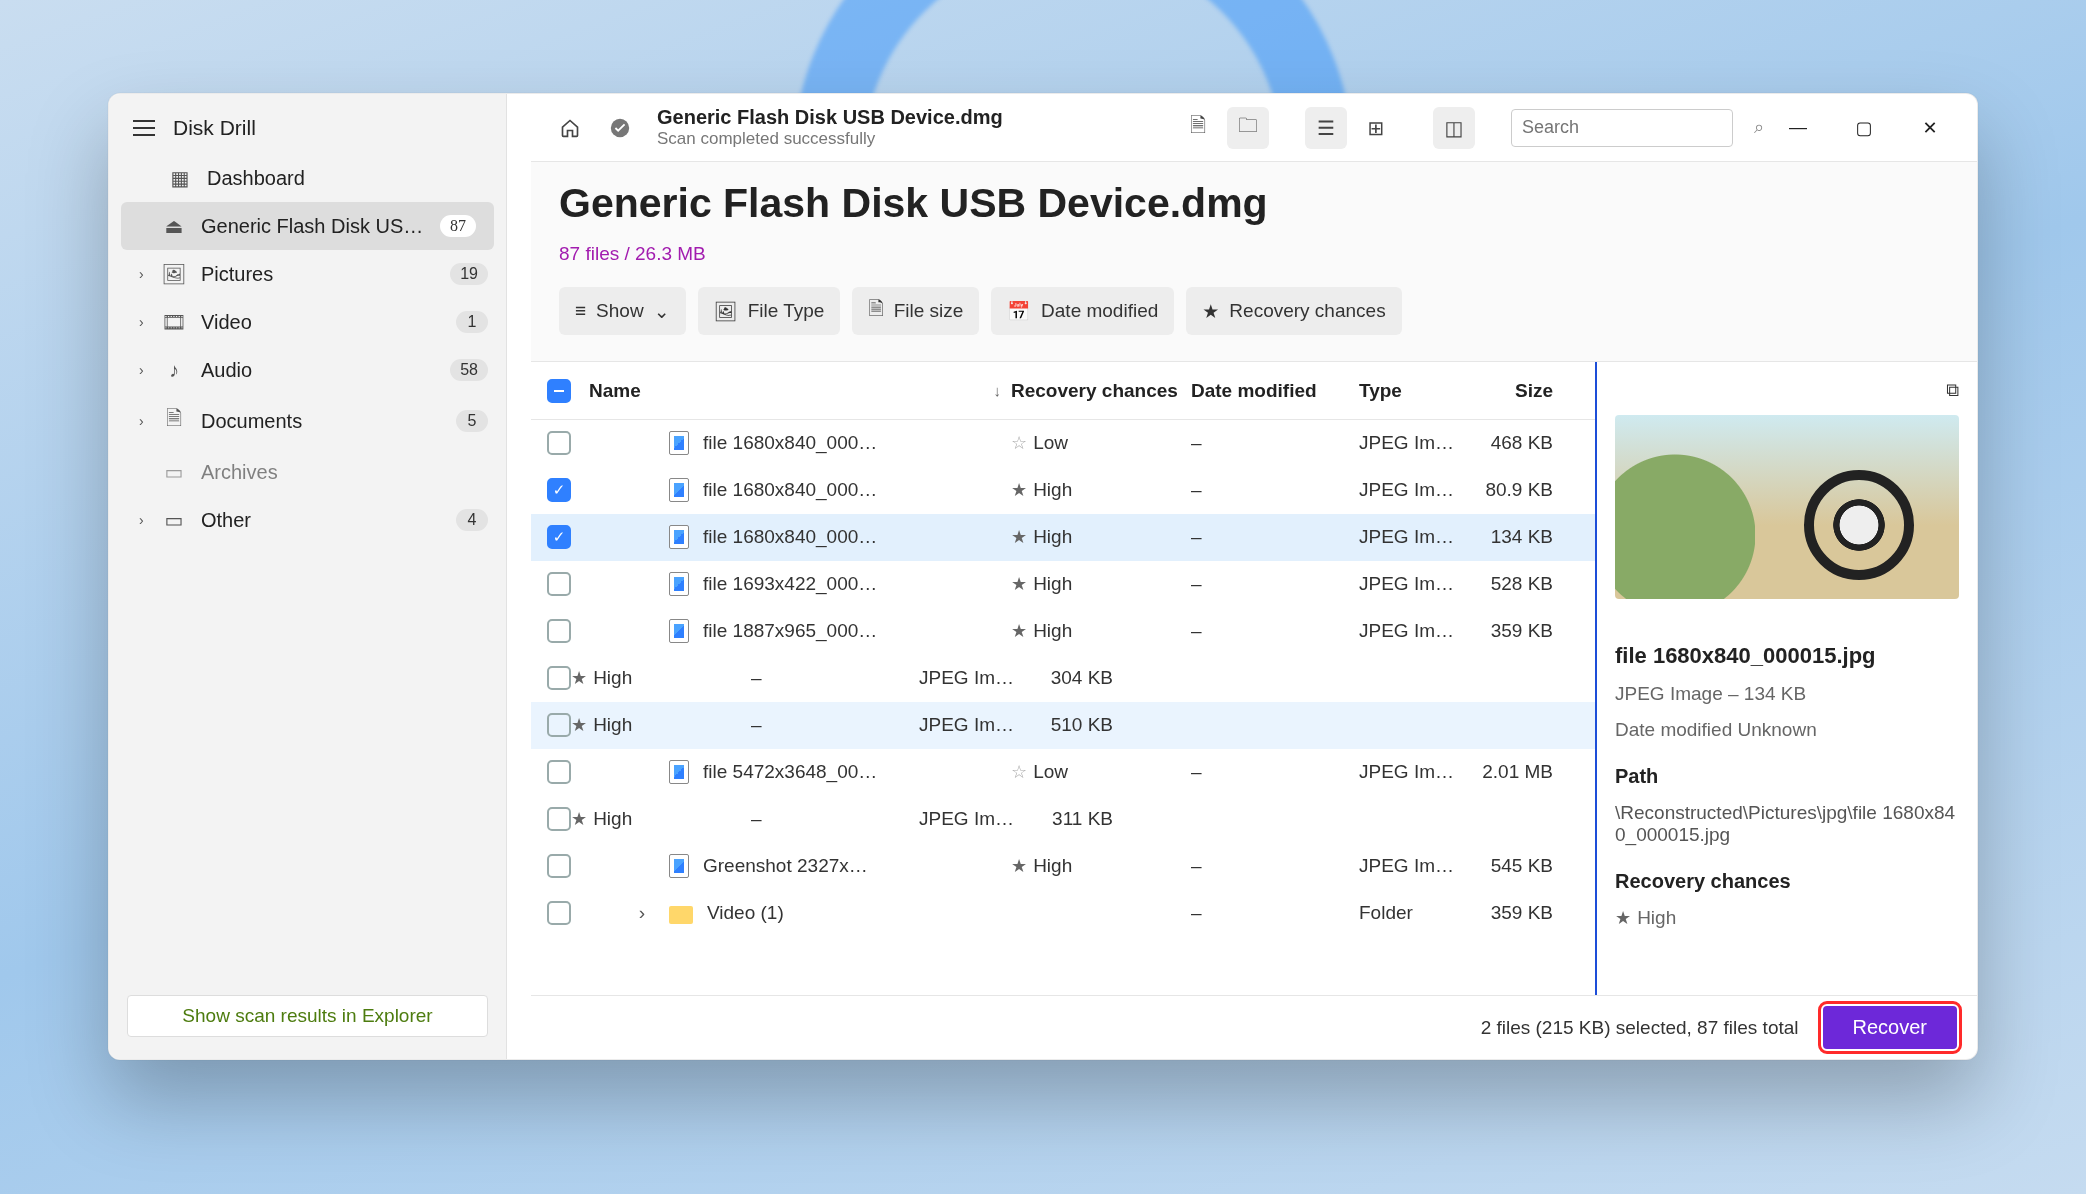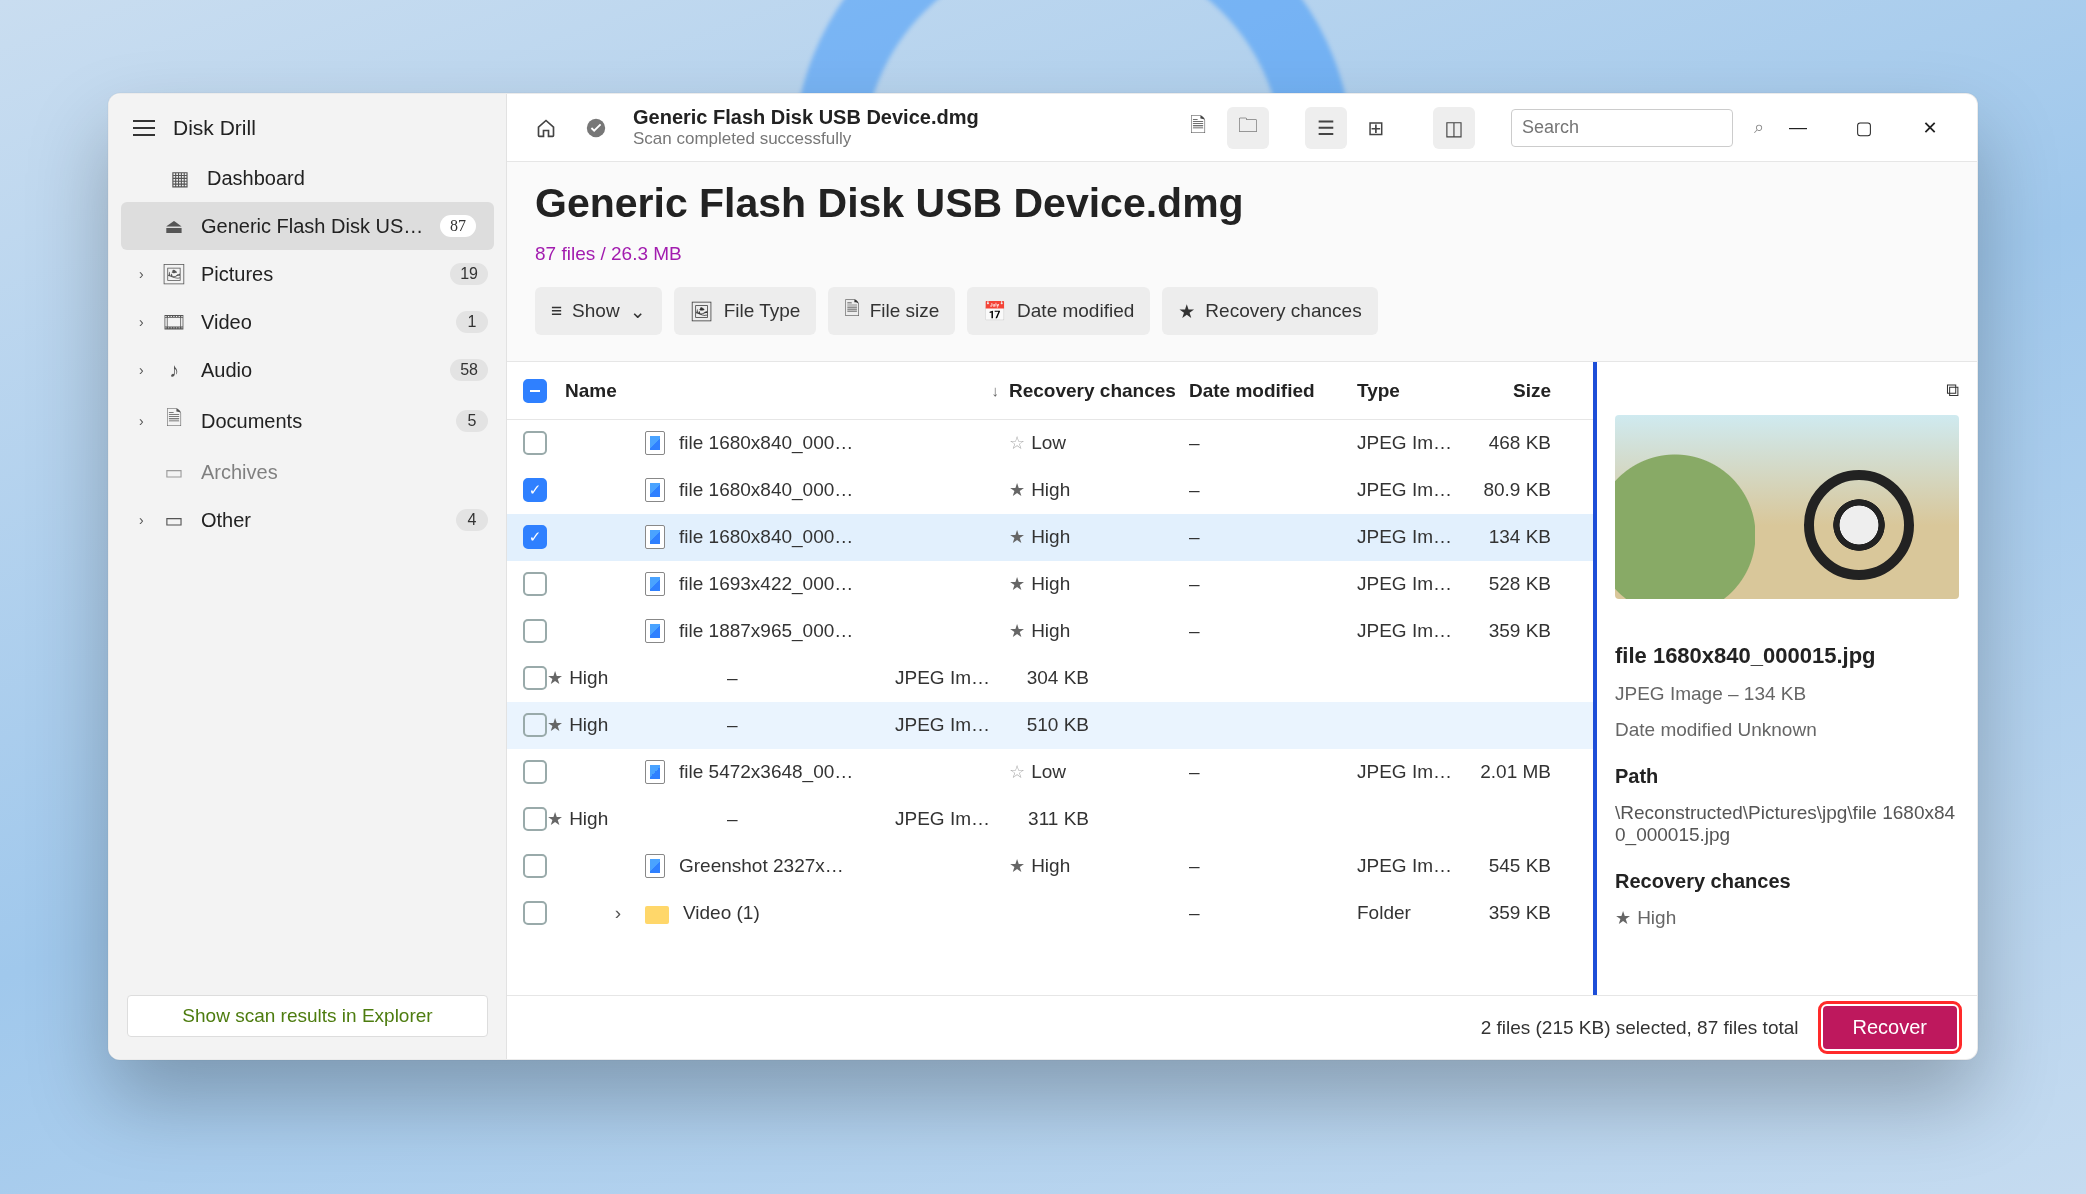--- a/index.html
+++ b/index.html
@@ -36,20 +36,21 @@
     left: 108px;
     width: 1870px;
     height: 967px;
     background: #fff;
     border: 1px solid rgba(0,0,0,0.08);
     border-radius: 12px;
     box-shadow: 0 40px 80px rgba(0,0,0,0.25), 0 0 0 1px rgba(0,0,0,0.02);
     display: flex;
     overflow: hidden;
     z-index: 1;
+    gap: 24px;
   }
   .sidebar {
     width: 398px;
     background: #f3f3f3;
     border-right: 1px solid #e2e2e2;
     display: flex;
     flex-direction: column;
   }
   .sb-header {
     display: flex; align-items: center;
@@ -146,21 +147,21 @@
   .filters { display:flex; gap:12px; margin-top: 22px; padding-bottom: 18px;}
   .pill {
     background:#ededed;
     border-radius:6px;
     padding: 8px 16px;
     display:inline-flex; align-items:center; gap:10px;
     font-size:19px; color:#333;
   }
   .body-row { flex:1; display:flex; min-height:0;}
   
-  .table-wrap { flex:1; min-width:0; display:flex; flex-direction:column; border-right:4px solid #1d4ed8;}
+  .table-wrap { flex:1; min-width:0; display:flex; flex-direction:column; border-right:2px solid #1d4ed8;}
   .thead {
     display:flex; align-items:center;
     height: 58px;
     padding: 0 16px;
     border-bottom: 1px solid #e6e6e6;
     font-size: 19px;
     font-weight: 600;
     color:#222;
   }
   .cb {
@@ -240,21 +241,21 @@
   
   .footer {
     height: 64px; border-top:1px solid #e6e6e6;
     display:flex; align-items:center; justify-content:flex-end;
     gap: 24px;
     padding: 0 20px;
     font-size: 19px;
     color:#333;
   }
   .recover-btn {
-    background:#be185d; color:#fff; border:none;
+    background:#6d28d9; color:#fff; border:none;
     padding: 10px 30px; font-size:20px; border-radius:4px;
     outline: 3px solid #ff2a2a; outline-offset: 2px;
   }
   .sort-arrow{font-size:15px;color:#666;margin-left:auto;padding-right:10px;}
 </style>
 </head>
 <body>
 
 <div class="bg-swirl"></div>
 

